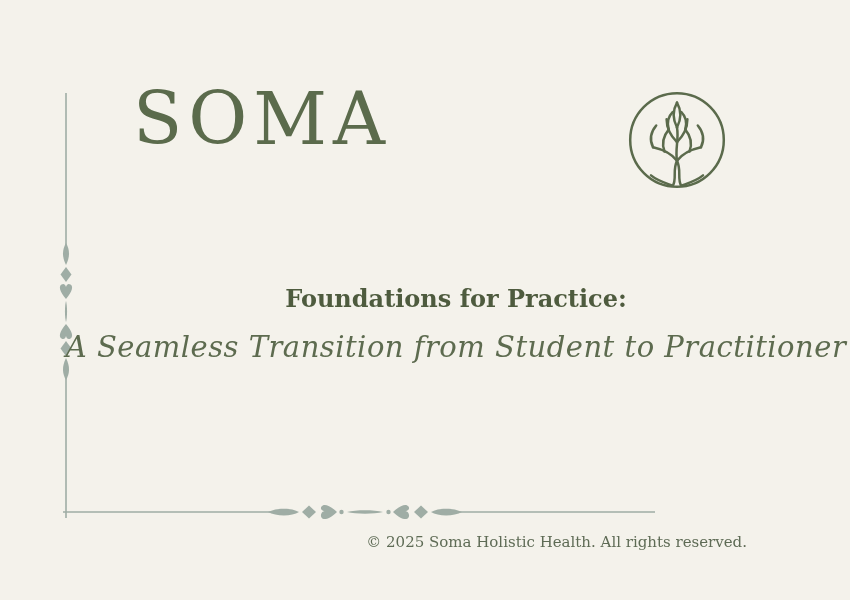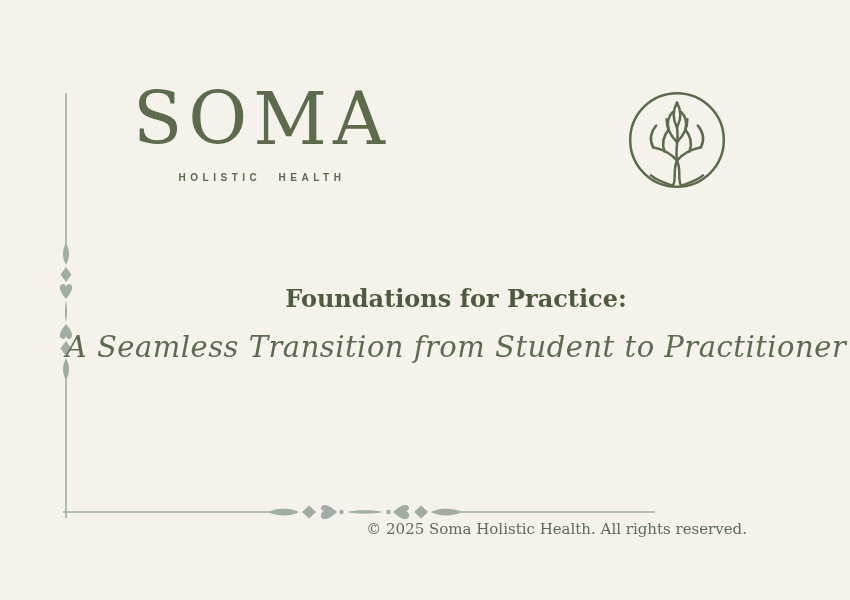--- a/index.html
+++ b/index.html
@@ -68,21 +68,21 @@
   }
 
   
   .rule-left{left:56px;top:88px;width:20px;height:436px;}
   .rule-bottom{left:60px;top:496px;width:600px;height:36px;}
   .orn-line{stroke:var(--ornament-sage);stroke-width:1.6;fill:none;}
   .orn-fill{fill:var(--ornament-sage);stroke:none;}
 
   
   .copyright{
-    right:103px;top:520px;
+    right:103px;top:533px;
     font-family:"DejaVu Serif", serif;
     font-size:15px;
     color:var(--footer-green);
   }
 </style>
 </head>
 <body>
 
 <svg class="abs rule-left" viewBox="0 0 20 436" aria-hidden="true">
   <path class="orn-line" d="M10,5 L10,157"></path>
@@ -105,21 +105,20 @@
   <path class="orn-fill" d="M287,16 C296,13.8 314,13.8 323,16 C314,18.2 296,18.2 287,16 Z"></path>
   <circle class="orn-fill" cx="328.5" cy="16" r="2.2"></circle>
   <path class="orn-fill" d="M333,16 C341,8.5 346.5,7.5 348.5,10.5 C350,12.8 348.4,14.4 345.5,15.2 C348.4,15.2 350,19.2 348.5,21.5 C346.5,24.5 341,23.5 333,16 Z"></path>
   <path class="orn-fill" d="M354,16 L361,9.5 L368,16 L361,22.5 Z"></path>
   <path class="orn-fill" d="M371,16 C378,11.5 394,11.5 402,16 C394,20.5 378,20.5 371,16 Z"></path>
   <path class="orn-line" d="M398,16 L595,16"></path>
 </svg>
 
 <div class="abs brand">
   <div class="brand-name">SOMA</div>
-  <div class="brand-tagline">HOLISTIC HEALTH</div>
 </div>
 
 <svg class="abs tree" viewBox="0 0 100 100" aria-hidden="true">
   <circle cx="50" cy="51" r="45"></circle>
   <path d="M46,95 C50,88 45.5,80 50,71"></path>
   <path d="M54,95 C50,88 54.5,80 50,71"></path>
   <path d="M50,71 C44,63 36,60 27,58"></path>
   <path d="M50,71 C56,63 64,60 73,58"></path>
   <path d="M38,62 C35,54 37,47 42,41"></path>
   <path d="M62,62 C65,54 63,47 58,41"></path>

